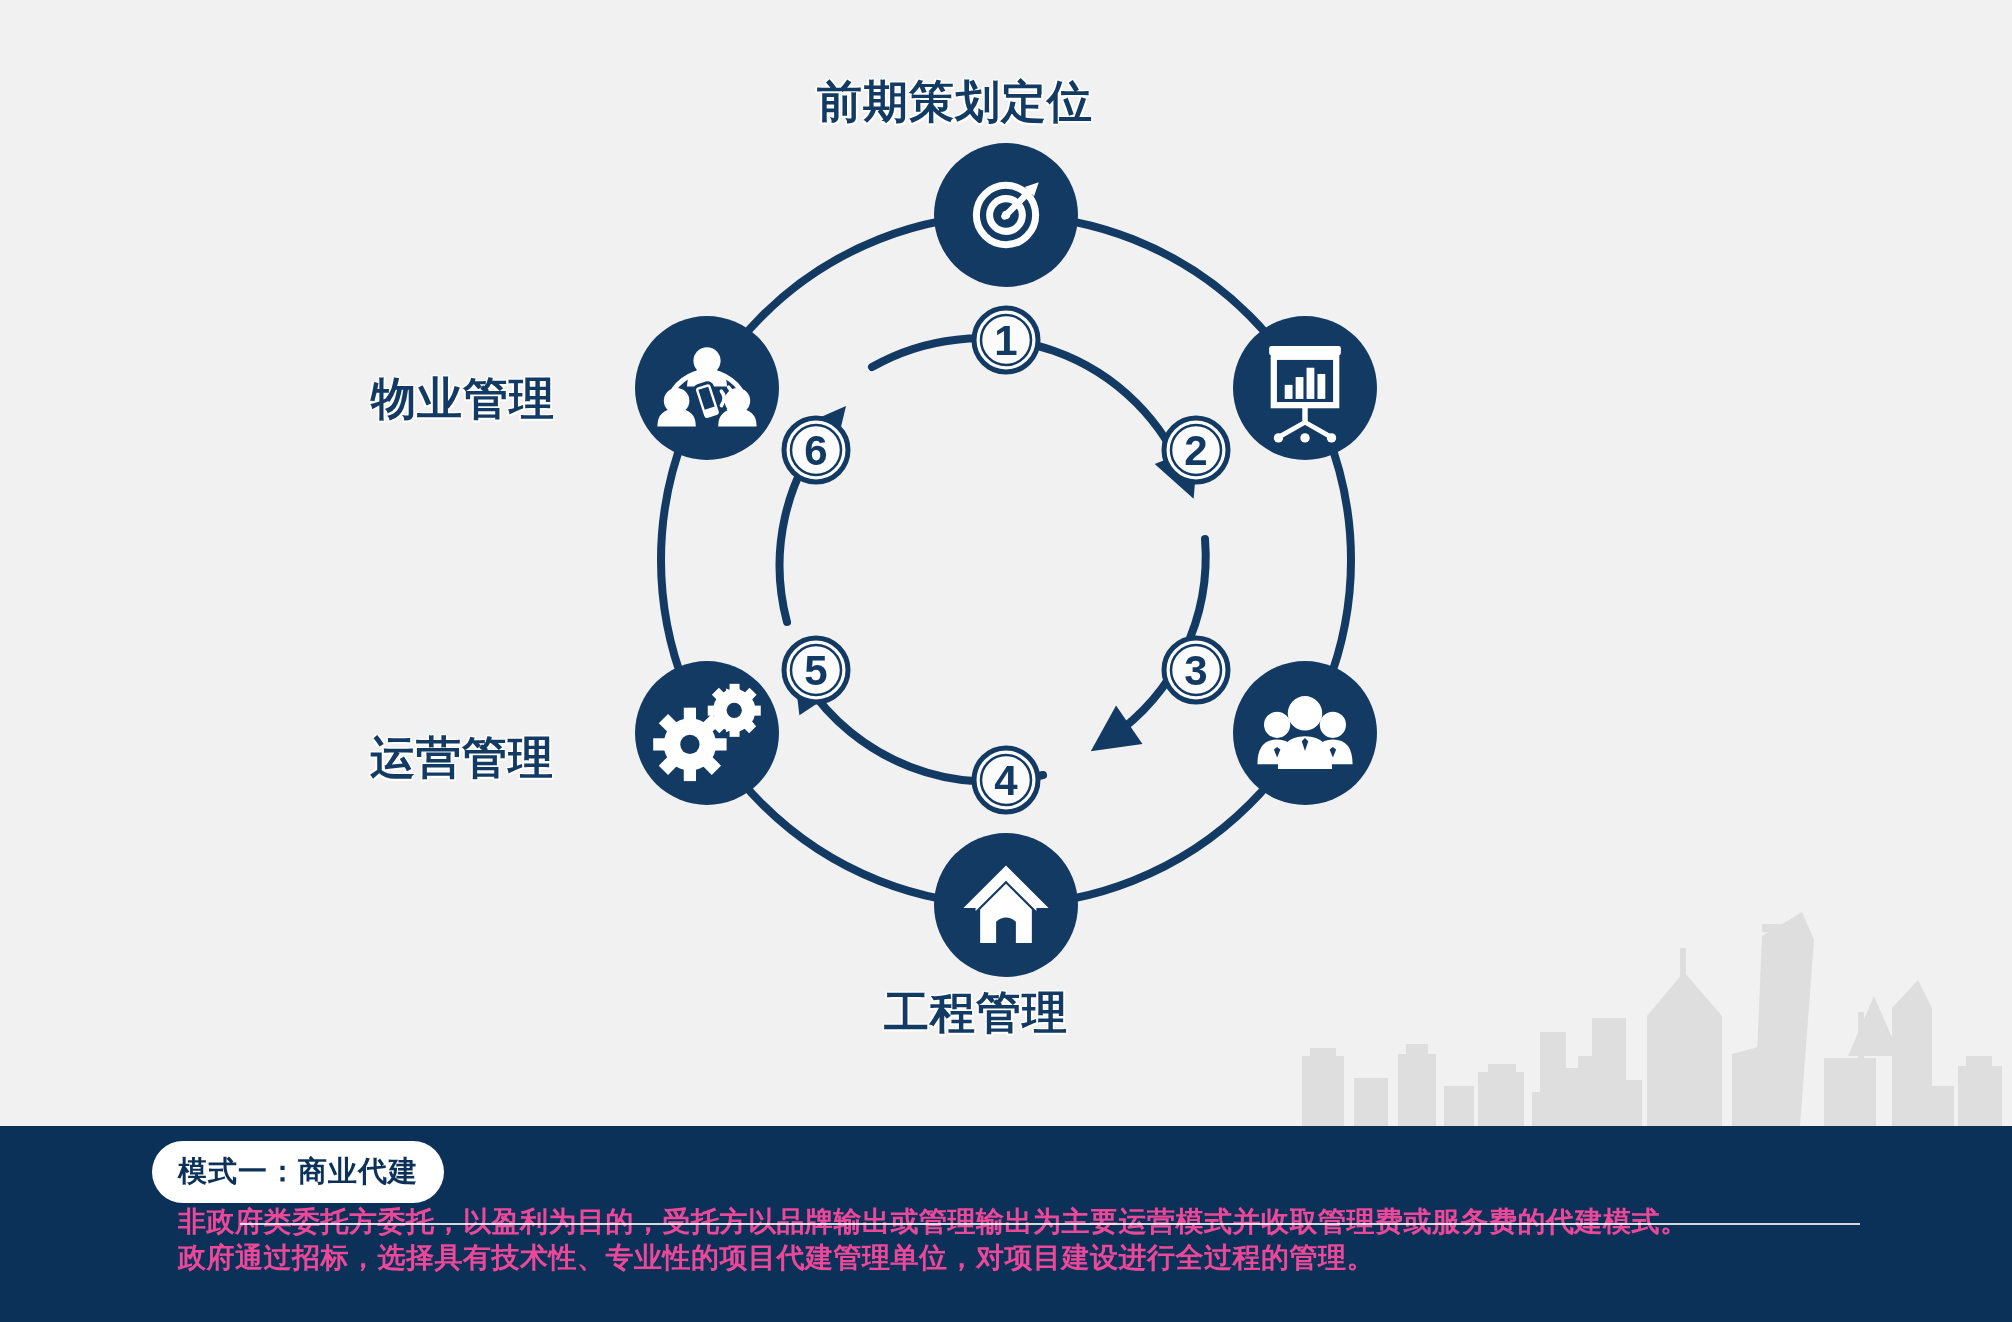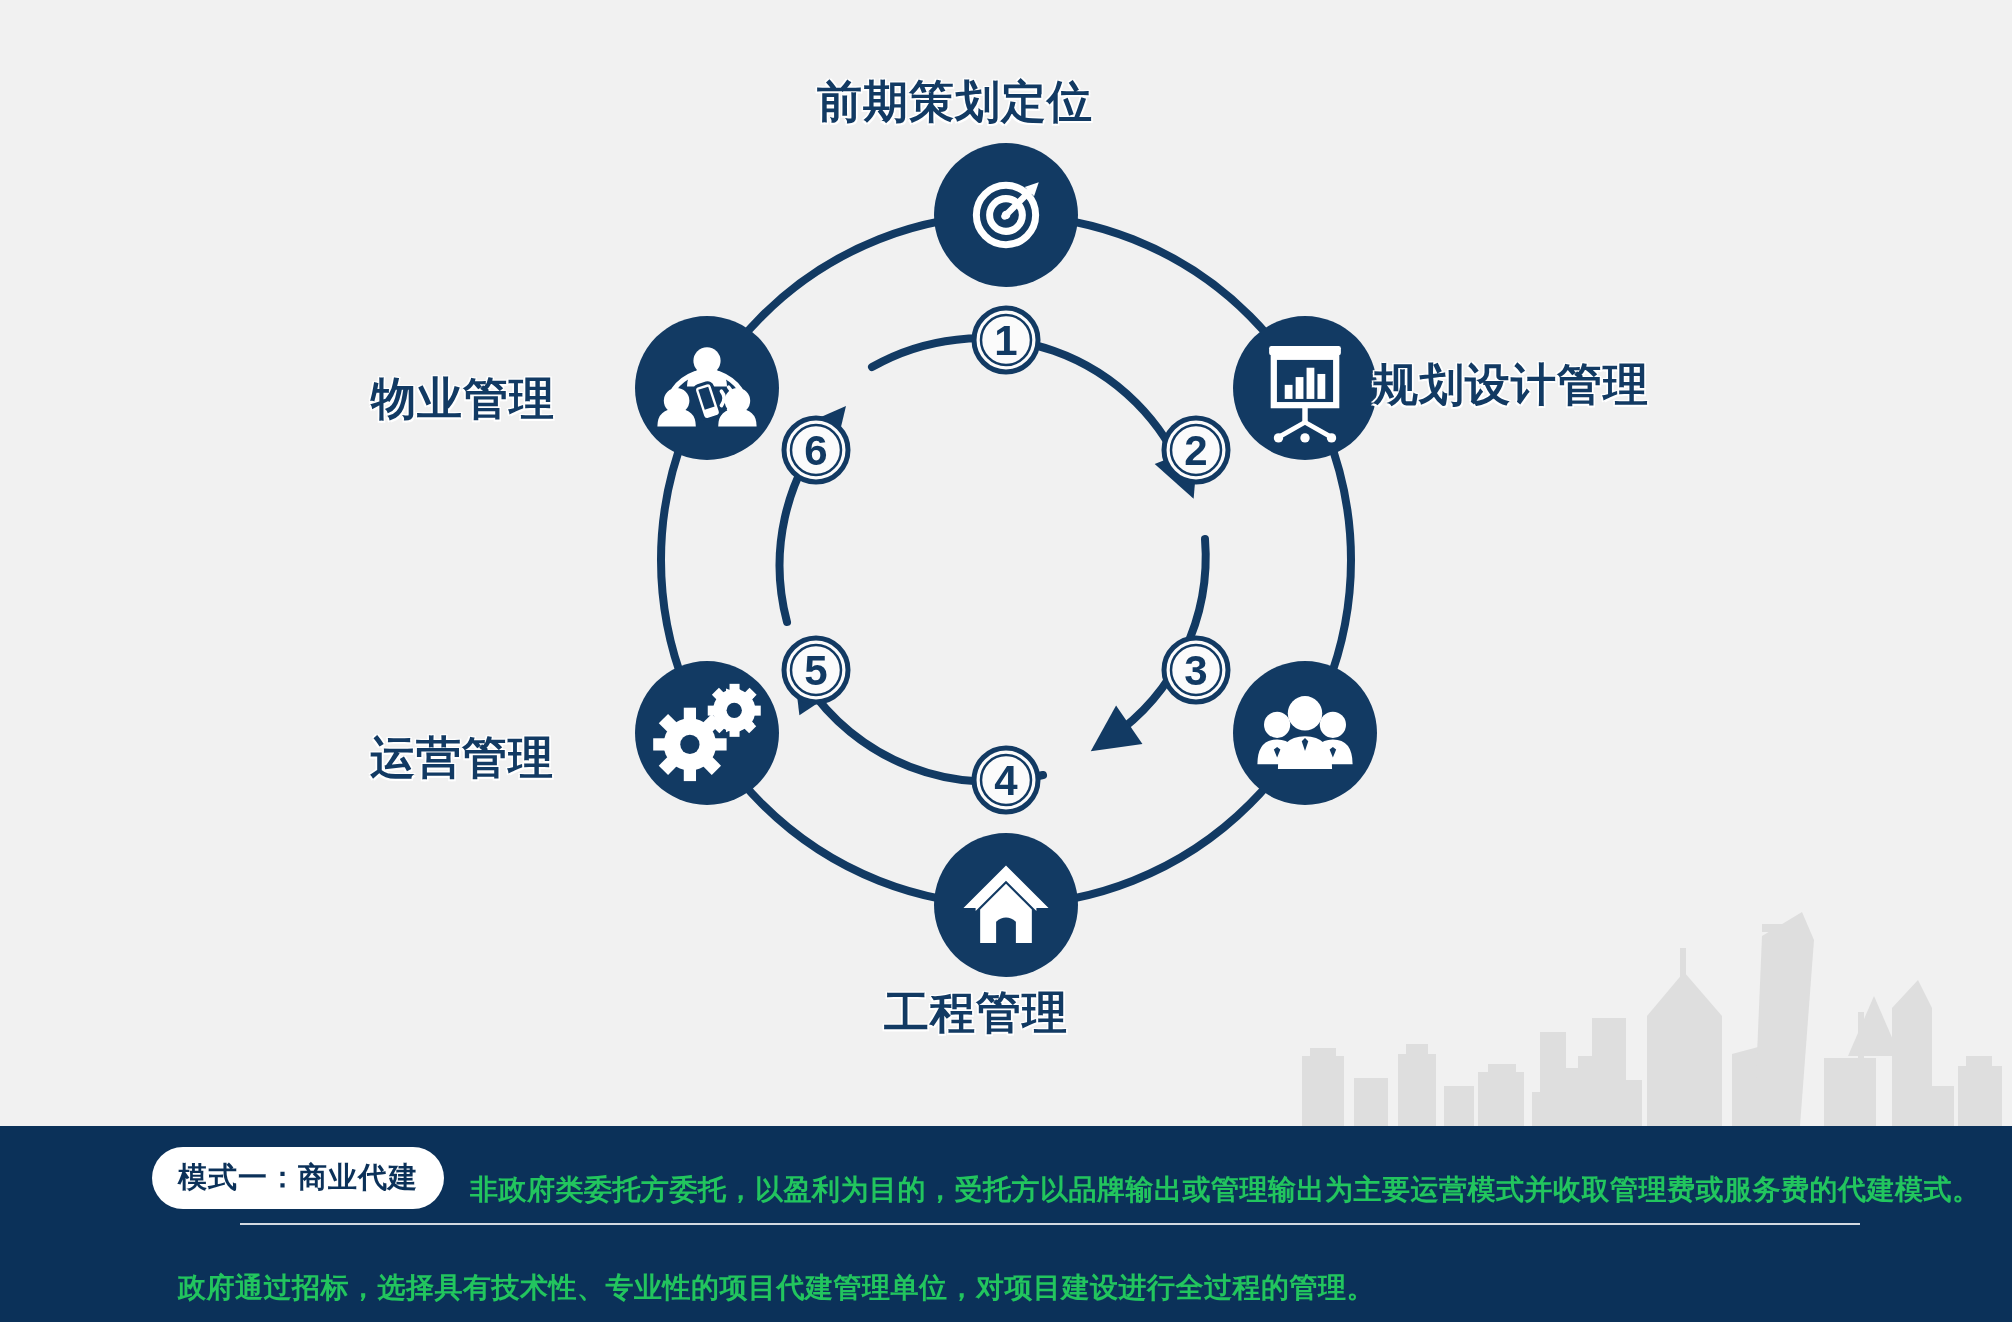--- a/index.html
+++ b/index.html
@@ -38,39 +38,40 @@
 
   
   #banner {
     position:absolute; left:0; bottom:0;
     width:2012px; height:196px;
     background:#0b3159;
     display:flex; flex-direction:column;
     justify-content:center;
   }
   .banner-row {
-    display:flex; align-items:flex-end;
+    display:flex; align-items:flex-start;
     padding:0 0 0 152px;
     height:68px;
+    flex-direction:column;
   }
   .pill {
     flex:0 0 auto;
     background:#ffffff;
     color:#0b3159;
     font-weight:bold;
     font-size:29px;
     border-radius:34px;
     padding:11px 26px;
     letter-spacing:1px;
     white-space:nowrap;
     min-width:258px;
     text-align:center;
   }
   .banner-text {
-    color:#22c55e;
+    color:#ec4899;
     font-size:28px;
     font-weight:bold;
     letter-spacing:0.5px;
     margin-left:26px;
     white-space:nowrap;
   }
   .banner-divider {
     height:2px;
     background:rgba(255,255,255,.82);
     margin:14px 152px 14px 240px;
@@ -276,21 +277,20 @@
       </g>
       <g>
         <circle cx="816" cy="450" r="32" fill="#fbfbfb" stroke="#123a63" stroke-width="5"></circle>
         <circle cx="816" cy="450" r="25" fill="none" stroke="#123a63" stroke-width="2.5"></circle>
         <text x="816" y="465">6</text>
       </g>
     </g>
   </svg>
 
   <div class="node-label lbl-top">前期策划定位</div>
-  <div class="node-label lbl-right1">规划设计管理</div>
   <div class="node-label lbl-bottom">工程管理</div>
   <div class="node-label lbl-left2">运营管理</div>
   <div class="node-label lbl-left1">物业管理</div>
 
   <div id="banner">
     <div class="banner-row">
       <div class="pill">模式一：商业代建</div>
       <div class="banner-text">非政府类委托方委托，以盈利为目的，受托方以品牌输出或管理输出为主要运营模式并收取管理费或服务费的代建模式。</div>
     </div>
     <div class="banner-divider"></div>

